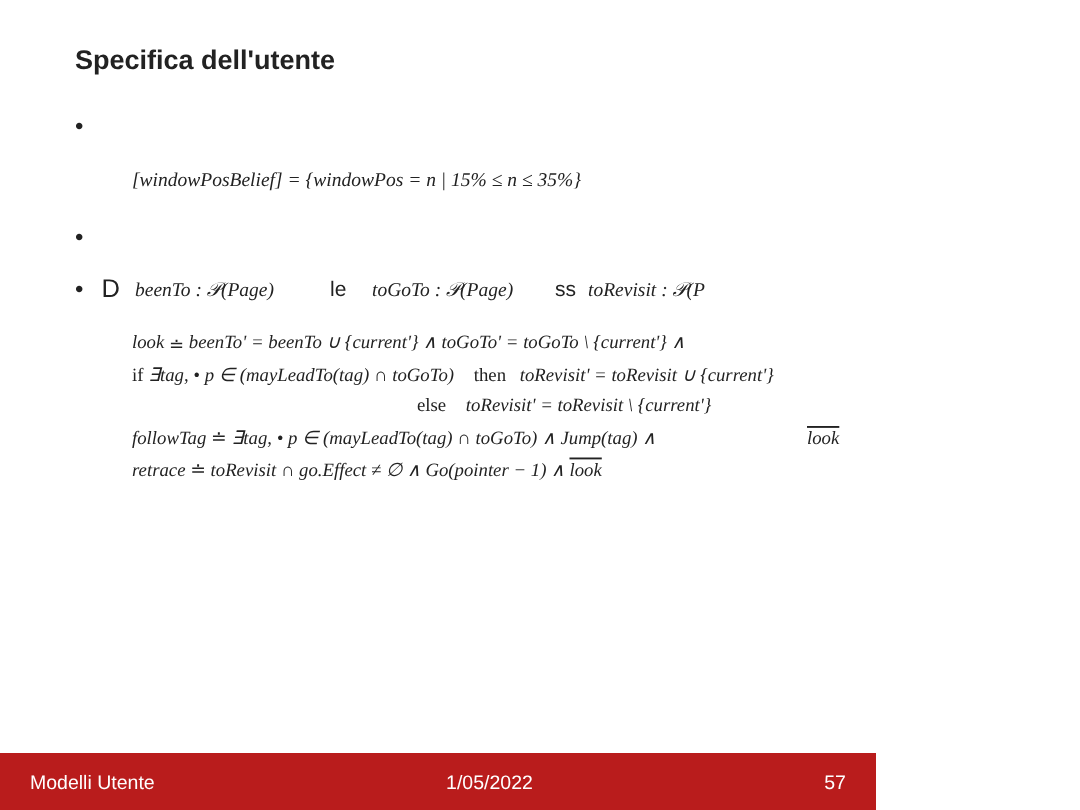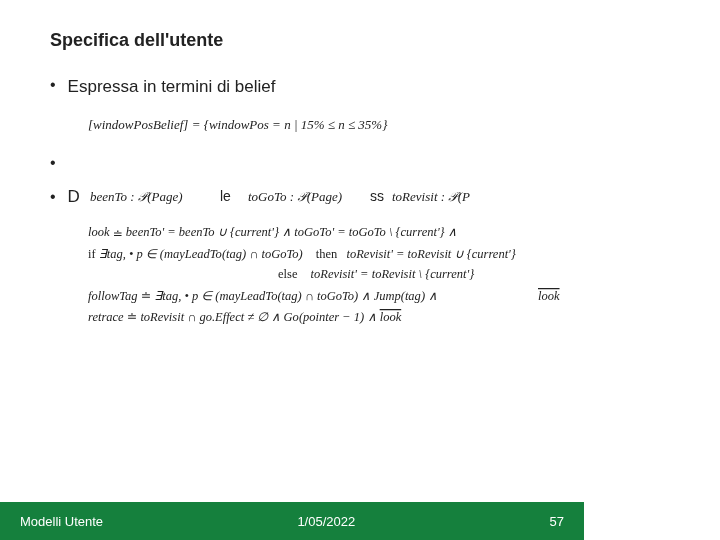--- a/index.html
+++ b/index.html
@@ -70,21 +70,21 @@
     .big-formula-section {
       margin: 8px 0 8px 28px;
       font-family: 'Times New Roman', Times, serif;
       font-size: 12.5px;
       color: #b91c1c;
       line-height: 1.8;
     }
 
     
     .slide-footer {
-      background: #15803d;
+      background: #b91c1c;
       color: #ffffff;
       display: flex;
       align-items: center;
       justify-content: space-between;
       padding: 8px 20px;
       height: 38px;
       flex-shrink: 0;
     }
 
     .footer-left {
@@ -111,21 +111,20 @@
 </head>
 <body>
 
 <div class="slide-container">
   <div class="slide-content">
 
     <div class="slide-title">Specifica dell'utente</div>
 
     <div class="bullet-item">
       <span class="bullet-dot">•</span>
-      <span class="bullet-text">Espressa in termini di belief</span>
     </div>
 
     <div class="formula-svg">
       <svg width="420" height="28" viewBox="0 0 420 28">
         <text x="10" y="18" font-family="Times New Roman, serif" font-style="italic" font-size="13" fill="#222">
           [<tspan font-style="italic">windowPosBelief</tspan>] = {<tspan font-style="italic">windowPos</tspan> = <tspan font-style="italic">n</tspan> | 15% ≤ <tspan font-style="italic">n</tspan> ≤ 35%}
         </text>
       </svg>
     </div>
 

